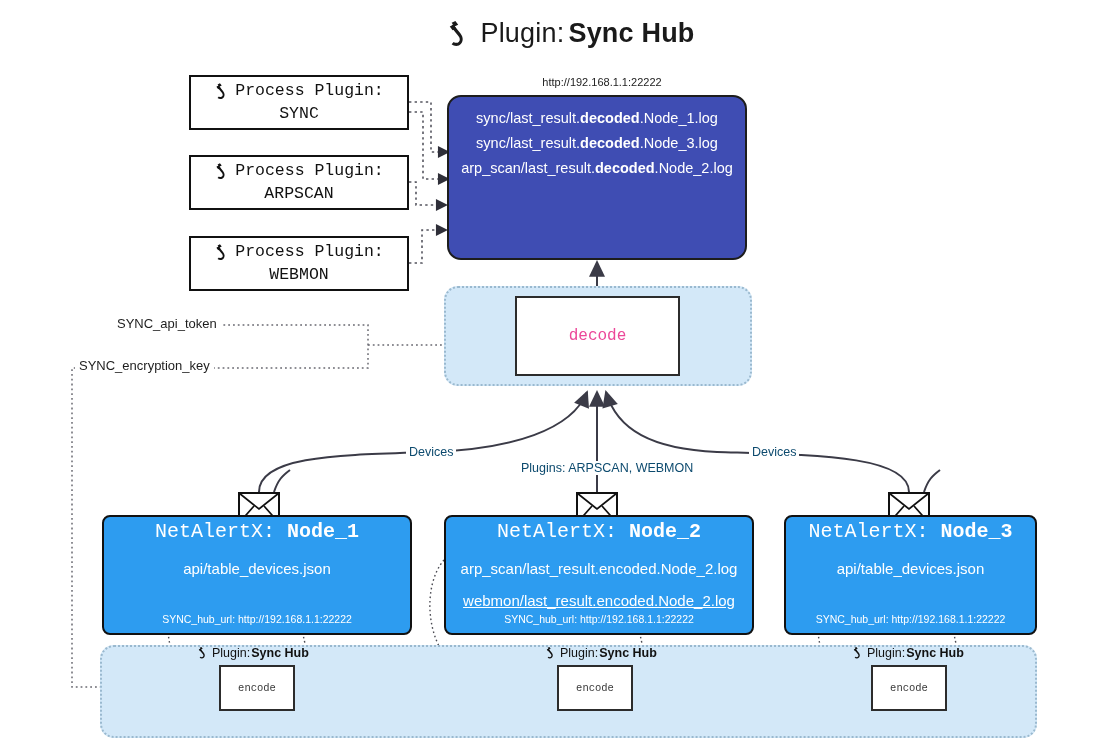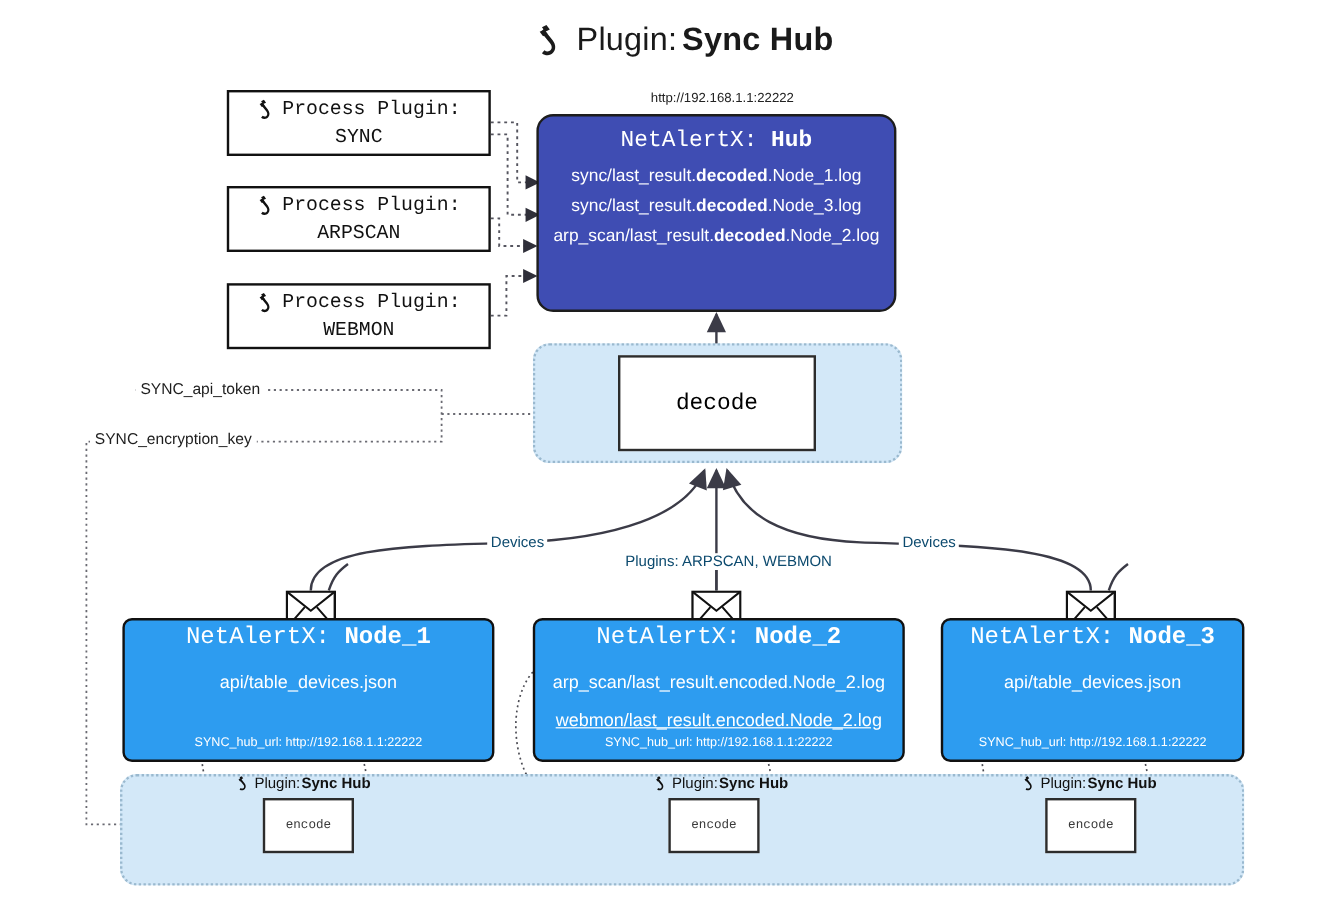--- a/index.html
+++ b/index.html
@@ -54,21 +54,21 @@
     font-size:14.5px;color:#ffffff;line-height:1.72;white-space:nowrap;
   }
   .hub-line b{font-weight:700;}
 
   .decode-group{
     background:#d3e8f8;border:2px dotted #9ab9cf;border-radius:14px;
   }
   .decode-box{
     background:#fff;border:2px solid #2c2c2c;
     display:flex;align-items:center;justify-content:center;
-    font-family:"Liberation Mono", monospace;font-size:19px;color:#000000;
+    font-family:"Liberation Mono", monospace;font-size:16px;color:#ec4899;
   }
 
   .node-box{
     background:#2d9cf0;border:2.5px solid #111;border-radius:8px;
     color:#fff;display:flex;flex-direction:column;align-items:center;
     padding-top:3px;
   }
   .node-title{
     font-family:"Liberation Mono", monospace;font-size:20px;color:#fff;
   }
@@ -227,23 +227,20 @@
           <path d="M7.5,5.5 l8,10 c3,4 3,8 0.5,11 c-2.5,3 -7,3 -10,0.5 l2.2,-2.6 c1.8,1.5 4.2,1.4 5.6,-0.2 c1.4,-1.7 1.2,-3.9 -0.6,-6.1 l-8,-9.8 z"></path>
         </g>
           </svg>
       </span>
       <span>Process Plugin:</span>
     </div>
     <div>WEBMON</div>
   </div>
 
   <div class="box hub-box" style="left:435px;top:95px;width:300px;height:165px;">
-    <div class="hub-title">
-      <span>NetAlertX: </span><b>Hub</b>
-    </div>
     <div class="hub-line">
       <span>sync/last_result.</span><b>decoded</b><span>.Node_1.log</span>
     </div>
     <div class="hub-line">
       <span>sync/last_result.</span><b>decoded</b><span>.Node_3.log</span>
     </div>
     <div class="hub-line">
       <span>arp_scan/last_result.</span><b>decoded</b><span>.Node_2.log</span>
     </div>
   </div>

